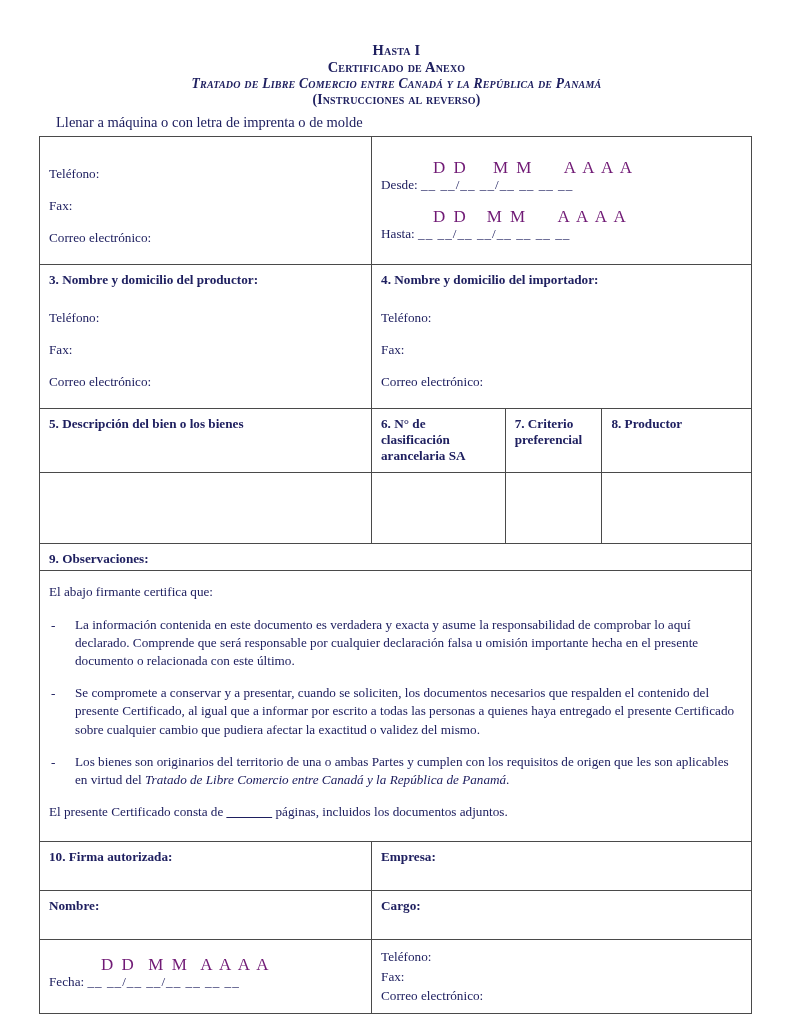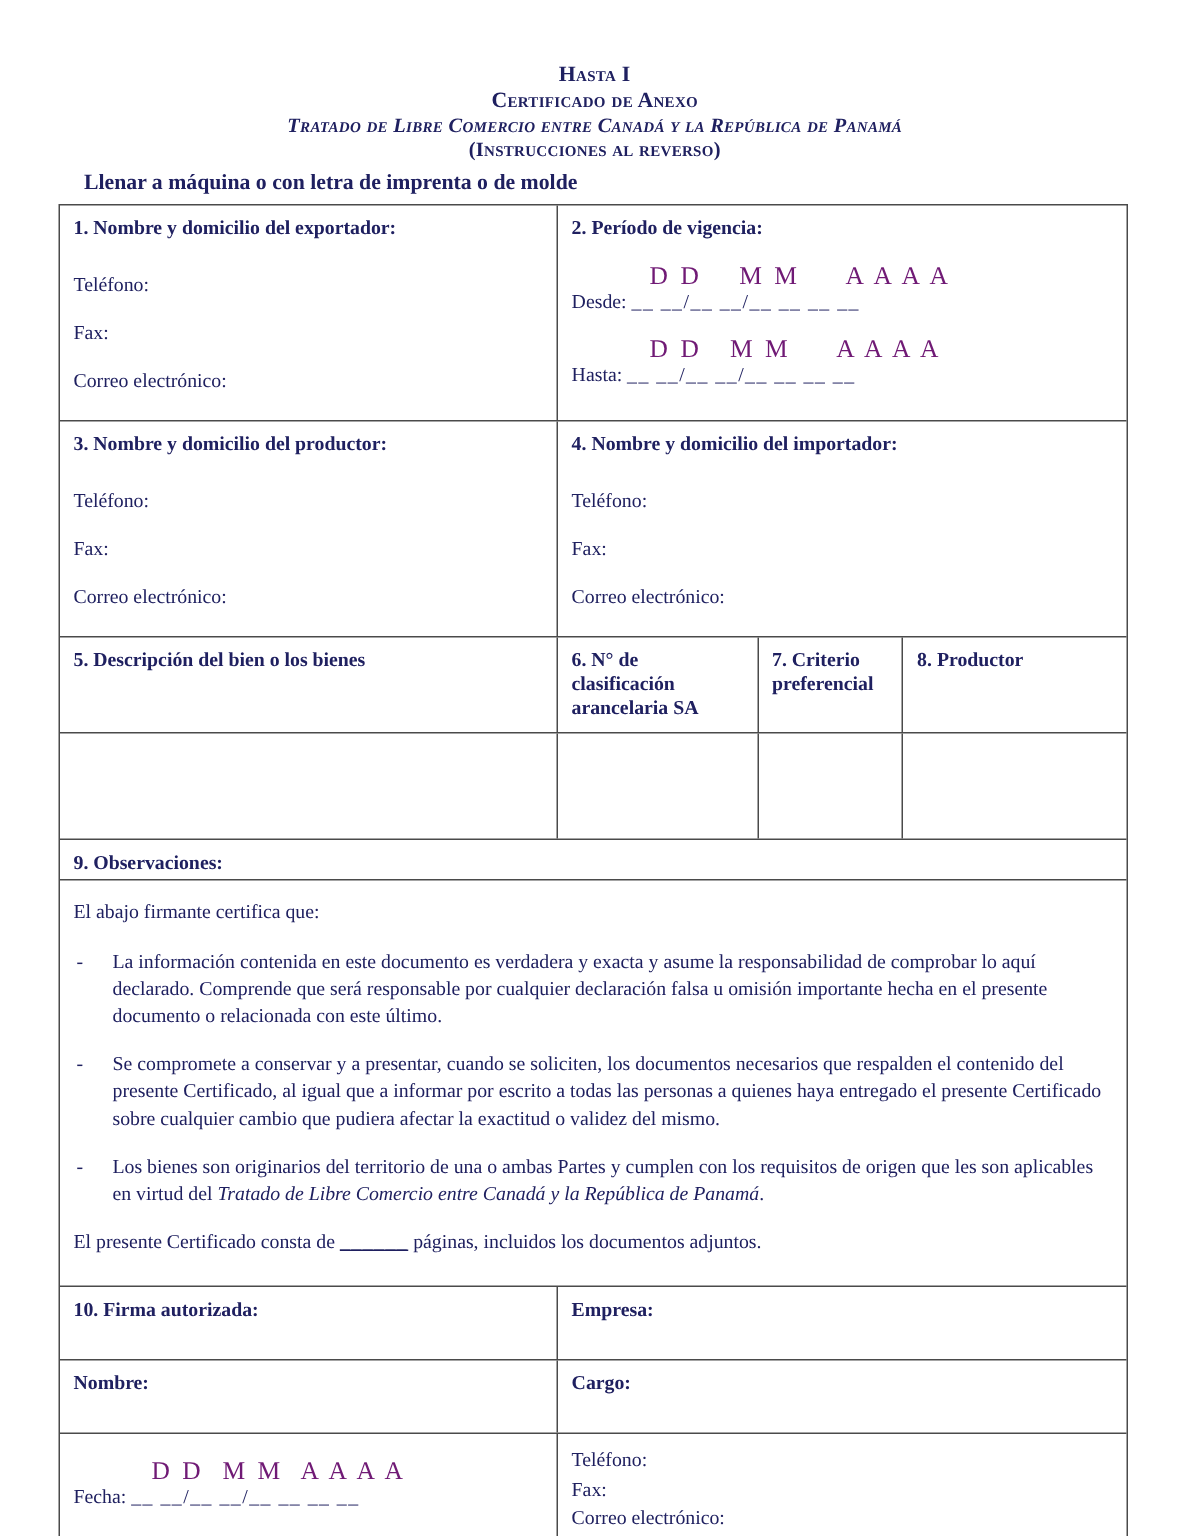--- a/index.html
+++ b/index.html
@@ -40,21 +40,21 @@
   .hdr-1 { font-size: 14.5px; }
   .hdr-2 { font-size: 14.5px; }
   .hdr-3 { font-size: 13.6px; font-style: italic; }
   .hdr-4 { font-size: 13.6px; }
 
   .fill-note {
     margin: 6px 0 3px 56px;
     font-size: 14.5px;
     color: #1f2060;
     text-align: left;
-    font-weight: bold;
+    font-weight: normal;
   }
 
   
   .frame {
     position: absolute;
     left: 39px;
     top: 136px;
     width: 713px;
     border: 1.6px solid #4a4a4a;
     box-sizing: border-box;
@@ -157,31 +157,29 @@
     <div class="hdr-line hdr-2">Certificado de Anexo</div>
     <div class="hdr-line hdr-3">Tratado de Libre Comercio entre Canadá y la República de Panamá</div>
     <div class="hdr-line hdr-4">(Instrucciones al reverso)</div>
   </div>
   <div class="fill-note">Llenar a máquina o con letra de imprenta o de molde</div>
 
   <div class="frame">
 
     <div class="row">
       <div class="cell w-left">
-        <div class="lbl">1.  Nombre y domicilio del exportador:</div>
         <div class="gap-lg"></div>
         <div class="sub">Teléfono:</div>
         <div class="gap-md"></div>
         <div class="sub">Fax:</div>
         <div class="gap-md"></div>
         <div class="sub">Correo electrónico:</div>
         <div class="gap-sm"></div>
       </div>
       <div class="cell cell-sep w-right">
-        <div class="lbl">2.  Período de vigencia:</div>
         <div class="dategroup">
           <div class="date-letters">D D    M M     A A A A</div>
           <div class="date-line"><span>Desde:</span> <span class="blanks">__ __/__ __/__ __ __ __</span></div>
         </div>
         <div class="dategroup">
           <div class="date-letters">D D   M M     A A A A</div>
           <div class="date-line"><span>Hasta:</span> <span class="blanks">__ __/__ __/__ __ __ __</span></div>
         </div>
       </div>
     </div>

